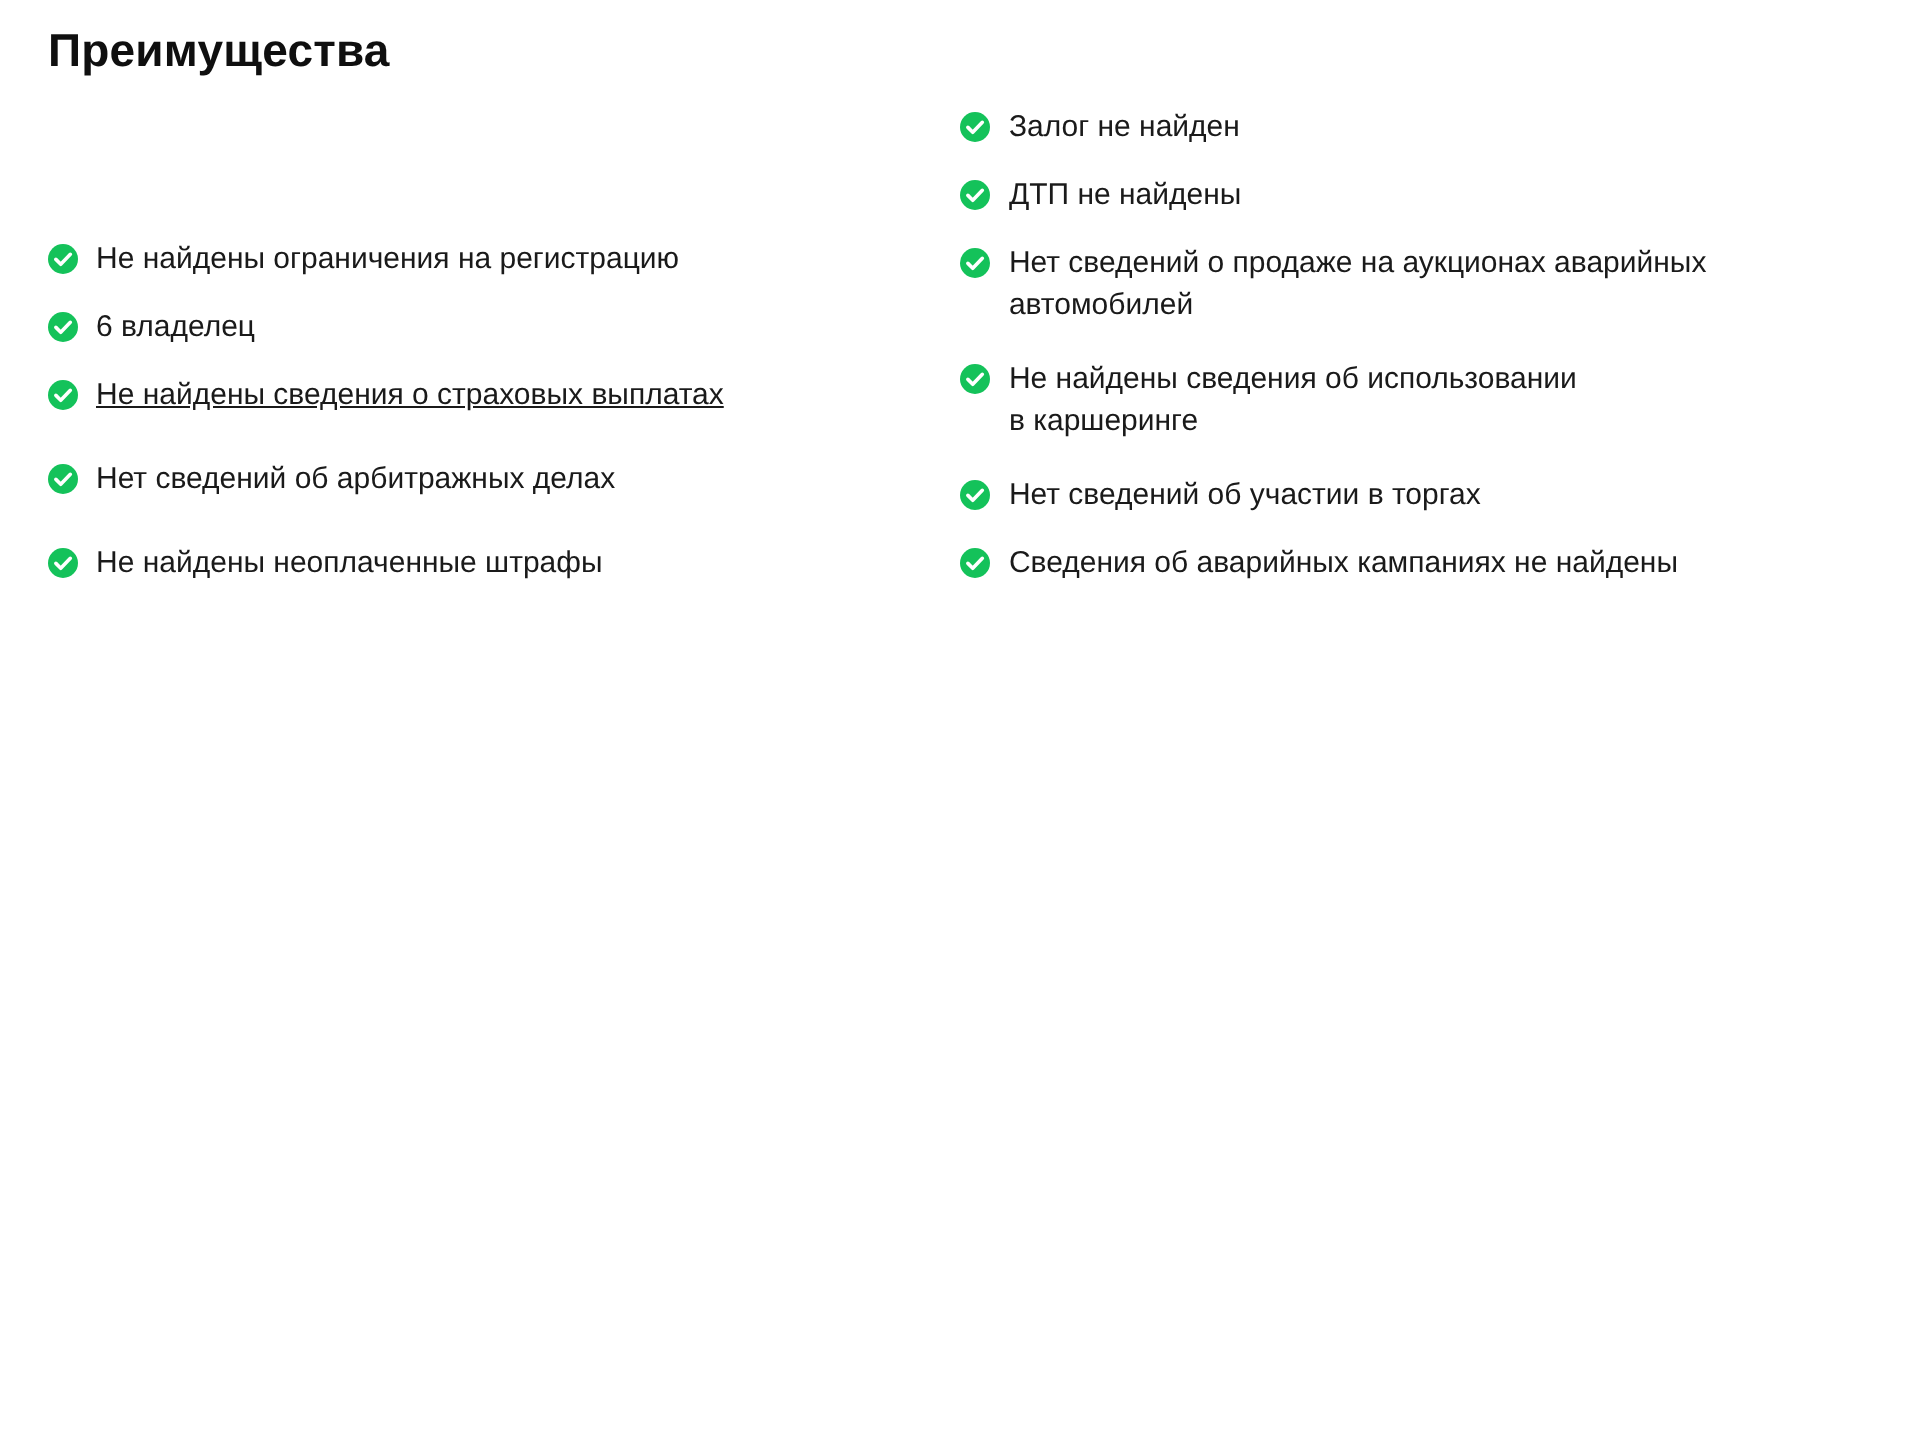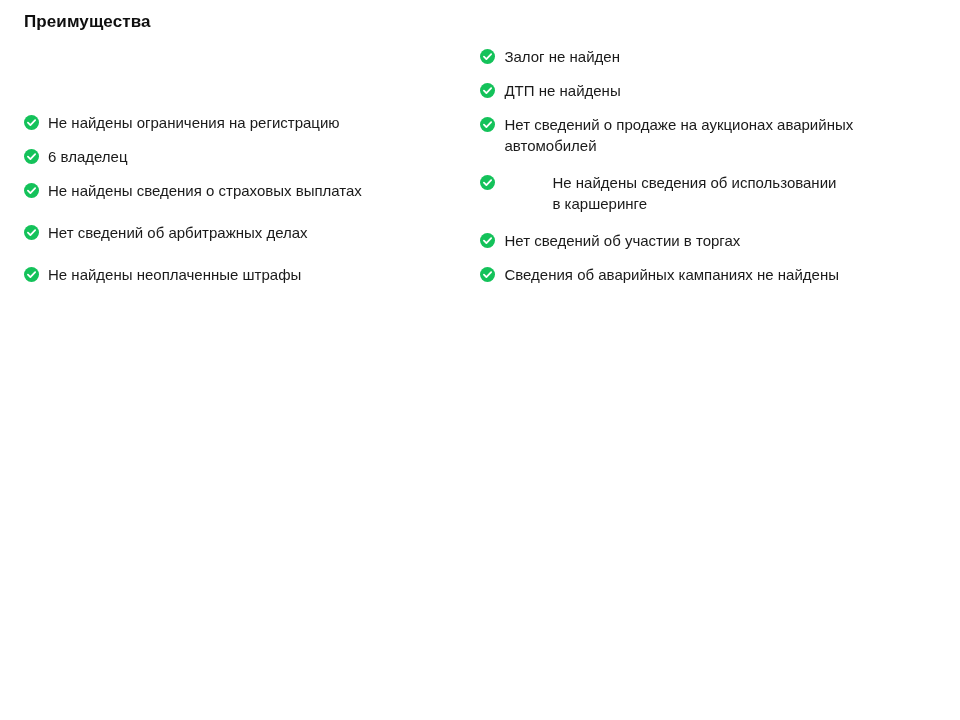--- a/index.html
+++ b/index.html
@@ -14,21 +14,21 @@
     color: #1a1a1a;
     -webkit-font-smoothing: antialiased;
   }
 
   .panel {
     padding: 12px 24px 0 24px;
     box-sizing: border-box;
   }
 
   .panel-title {
-    font-size: 17px;
+    font-size: 23px;
     font-weight: bold;
     color: #0f0f0f;
     margin: 0 0 14px 0;
     letter-spacing: 0.1px;
   }
 
   .columns {
     display: flex;
     flex-direction: row;
     align-items: flex-end;
@@ -59,24 +59,24 @@
   }
 
   .benefit-item .benefit-text {
     font-size: 15px;
     line-height: 21px;
     color: #1a1a1a;
     white-space: pre-line;
   }
 
   
-  .column.left .benefit-item:nth-child(3) { margin-bottom: 21px; }
+  .column.left .benefit-item:nth-child(3) { margin-bottom: 21px; text-decoration: underline; }
   .column.left .benefit-item:nth-child(4) { margin-bottom: 21px; }
   .column.right .benefit-item:nth-child(3) { margin-bottom: 16px; }
-  .column.right .benefit-item:nth-child(4) { margin-bottom: 16px; gap: 48px; }
+  .column.right .benefit-item:nth-child(4) { margin-bottom: 16px; }
 </style>
 </head>
 <body>
 
 <div class="panel">
   <h2 class="panel-title">Преимущества</h2>
 
   <div class="columns">
 
     <div class="column left">

